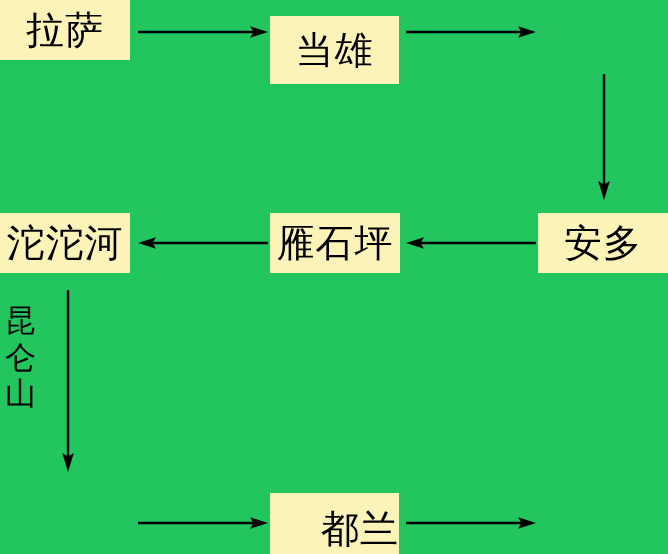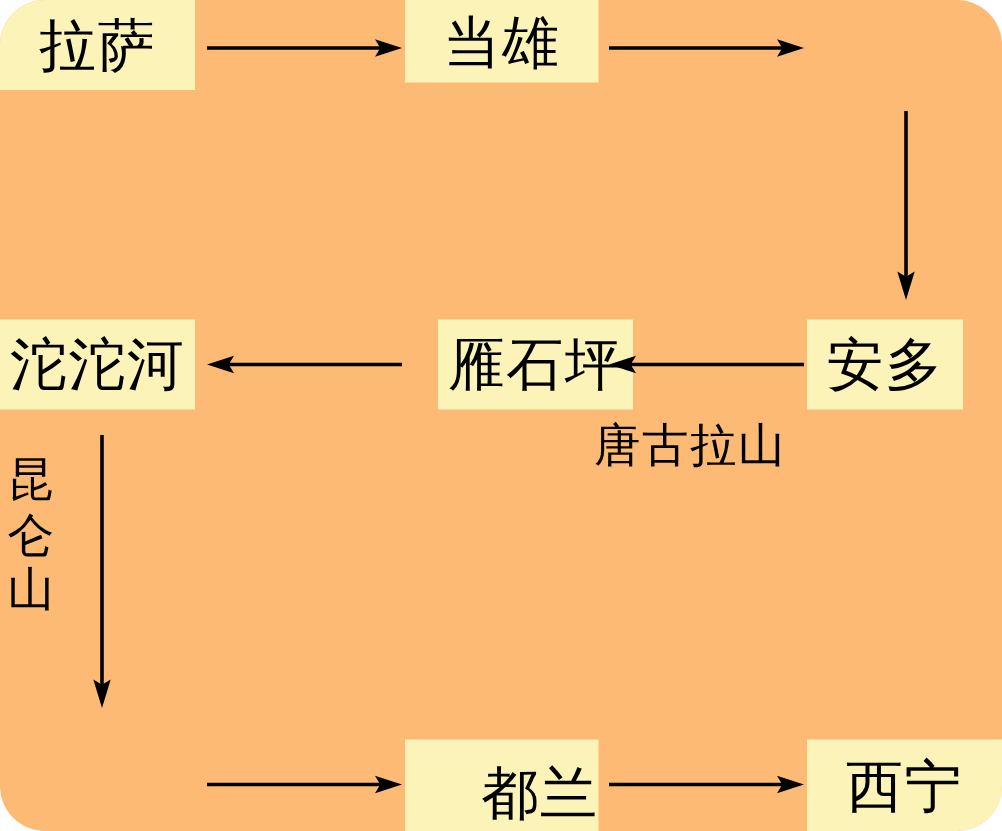--- a/index.html
+++ b/index.html
@@ -4,50 +4,49 @@
 <style>
   html, body {
     margin: 0;
     padding: 0;
     background: #ffffff;
   }
   #canvas {
     position: relative;
     width: 668px;
     height: 554px;
-    background: #fdba74;
+    background: #22c55e;
     font-family: "DejaVu Sans", "Liberation Sans", sans-serif;
     overflow: hidden;
-    border-radius: 30px;
   }
 
   
   .node {
     position: absolute;
     display: flex;
     align-items: center;
     justify-content: center;
     background: #FBF3B7;
     color: #000000;
     font-size: 38px;
     line-height: 1;
     letter-spacing: 1px;
     white-space: nowrap;
     box-sizing: border-box;
   }
 
   
   #node-lhasa    { left: 0px;   top: 0px;   width: 130px; height: 60px; }
-  #node-damxung  { left: 270px; top: 0px;   width: 129px; height: 55px; }
+  #node-damxung  { left: 270px; top: 16px;   width: 129px; height: 68px; }
   #node-nagqu    { left: 538px; top: 0px;   width: 130px; height: 60px; }
 
   
   #node-tuotuohe { left: 0px;   top: 213px; width: 130px; height: 60px; }
-  #node-yanshiping { left: 270px; top: 213px; width: 130px; height: 60px; margin-left: 22px; }
-  #node-amdo     { left: 538px; top: 213px; width: 104px; height: 60px; text-align: right; }
+  #node-yanshiping { left: 270px; top: 213px; width: 130px; height: 60px; }
+  #node-amdo     { left: 538px; top: 213px; width: 130px; height: 60px; text-align: right; }
 
   
   #node-golmud   { left: 0px;   top: 493px; width: 130px; height: 61px; }
   #node-dulan    { left: 270px; top: 493px; width: 129px; height: 72px; justify-content: flex-end; }
   #node-xining   { left: 538px; top: 493px; width: 130px; height: 61px; }
 
   
   .arrow {
     position: absolute;
     overflow: visible;
@@ -127,21 +126,20 @@
 
   <svg class="arrow" id="arrow-amdo-yanshiping" viewBox="0 0 130 20">
     <line x1="130" y1="10" x2="12" y2="10" stroke="#000000" stroke-width="2.4"></line>
     <polygon points="0,10 18,4.2 14.5,10 18,15.8" fill="#000000"></polygon>
   </svg>
 
   <div class="node" id="node-amdo">
     <span>安多</span>
   </div>
 
-  <div class="edge-label" id="label-tanggula">唐古拉山</div>
 
   <svg class="arrow" id="arrow-tuotuohe-golmud" viewBox="0 0 20 182">
     <line x1="10" y1="0" x2="10" y2="168" stroke="#000000" stroke-width="2.4"></line>
     <polygon points="10,182 4.2,163 10,166.5 15.8,163" fill="#000000"></polygon>
   </svg>
 
   <div class="edge-label" id="label-kunlun">昆仑山</div>
 
 
   <svg class="arrow" id="arrow-golmud-dulan" viewBox="0 0 130 20">
@@ -151,17 +149,14 @@
 
   <div class="node" id="node-dulan">
     <span>都兰</span>
   </div>
 
   <svg class="arrow" id="arrow-dulan-xining" viewBox="0 0 130 20">
     <line x1="0" y1="10" x2="118" y2="10" stroke="#000000" stroke-width="2.4"></line>
     <polygon points="130,10 112,4.2 115.5,10 112,15.8" fill="#000000"></polygon>
   </svg>
 
-  <div class="node" id="node-xining">
-    <span>西宁</span>
-  </div>
 
 </div>
 
 </body></html>

